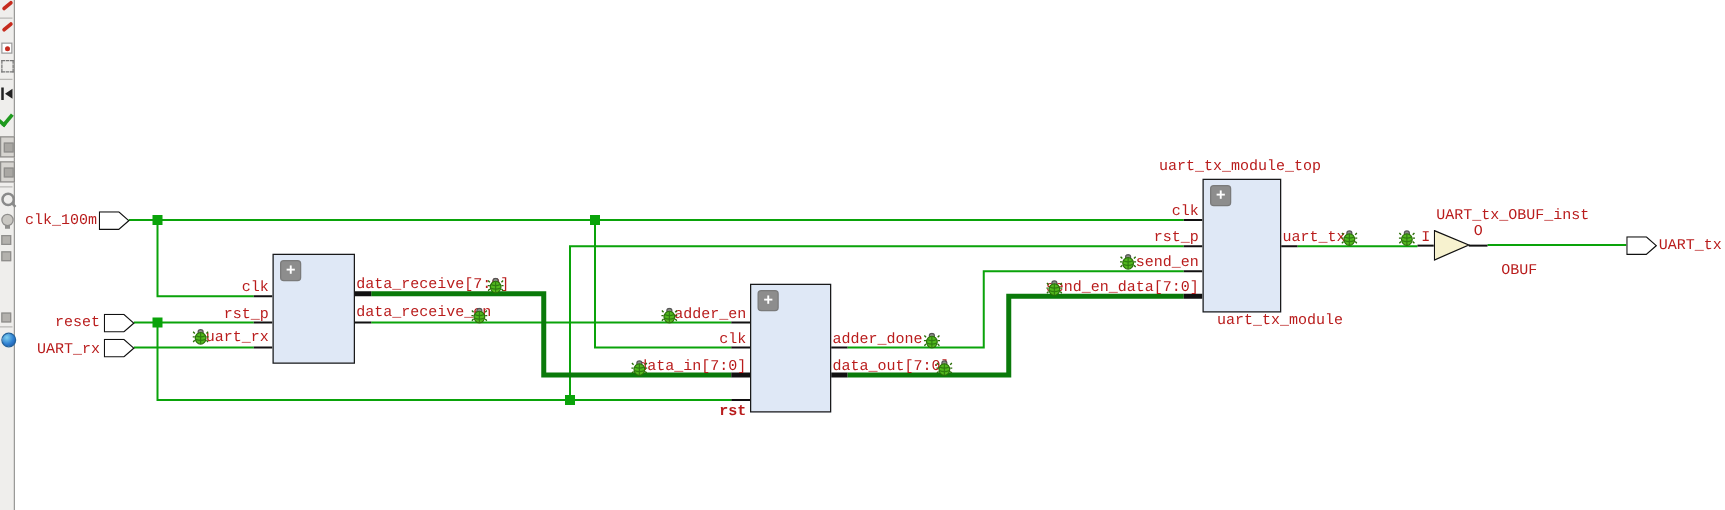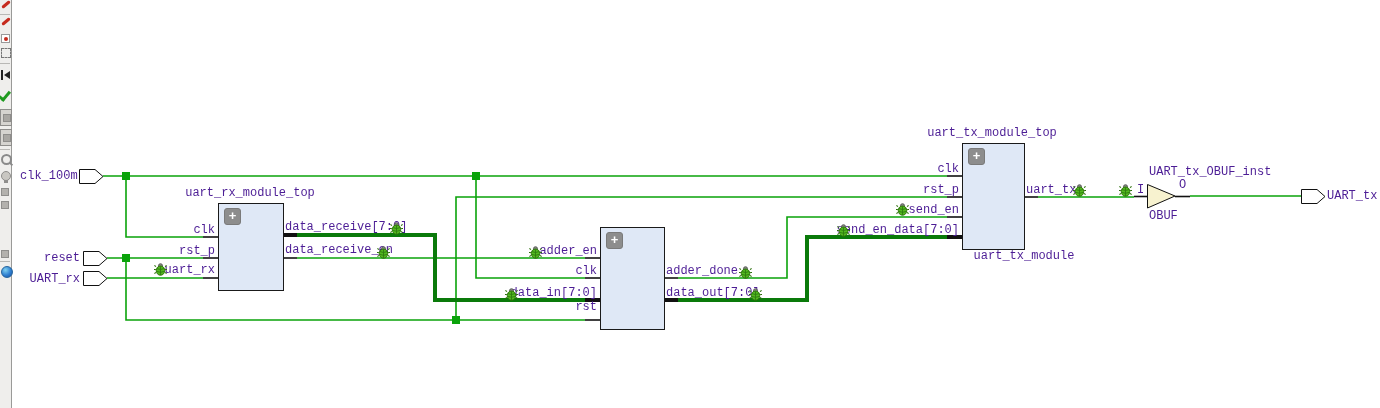--- a/index.html
+++ b/index.html
@@ -29,21 +29,21 @@
   .globe{width:10px;height:10px;border-radius:50%;
          background:radial-gradient(circle at 35% 30%, #7fd0f0 0%, #2f7fd0 55%, #1b4fa0 100%);
          border:1px solid #23639c;}
 
   
   #wires{position:absolute;left:0;top:0;z-index:1;pointer-events:auto;}
   .module{position:absolute;background:#dfe8f6;border:1px solid #1a1a1a;z-index:2;}
   .expand{position:absolute;left:5px;top:4px;width:15px;height:15px;background:#8d8d8d;
           border:1px solid #7a7a7a;border-radius:3px;color:#ffffff;
           font:bold 13px "Liberation Sans",sans-serif;line-height:13px;text-align:center;z-index:3;}
-  .lbl{position:absolute;font:12px "Liberation Mono","DejaVu Sans Mono",monospace;color:#4c1d95;
+  .lbl{position:absolute;font:12px "Liberation Mono","DejaVu Sans Mono",monospace;color:#b91c1c;
        white-space:nowrap;height:13px;line-height:13px;z-index:4;}
   .r{text-align:right;}
   .c{text-align:center;}
   .bug{position:absolute;z-index:4;}
   .portsvg{position:absolute;z-index:3;}
 </style>
 </head>
 <body>
 
 <div id="stage">
@@ -104,39 +104,38 @@
   <div class="lbl r" style="left:20px;top:252px;width:60px;">reset</div>
   <svg class="portsvg" style="left:83px;top:251px;" width="25" height="15">
       <polygon points="0.5,0.5 16,0.5 24,7.5 16,14.5 0.5,14.5" fill="#ffffff" stroke="#111"></polygon>
     </svg>
 
   <div class="lbl r" style="left:20px;top:273px;width:60px;">UART_rx</div>
   <svg class="portsvg" style="left:83px;top:271px;" width="25" height="15">
       <polygon points="0.5,0.5 16,0.5 24,7.5 16,14.5 0.5,14.5" fill="#ffffff" stroke="#111"></polygon>
     </svg>
 
-  <div class="lbl c" style="left:150px;top:187px;width:200px;">uart_rx_module_top</div>
   <div class="module" style="left:218px;top:203px;width:64px;height:86px;">
     <div class="expand">+</div>
   </div>
 
   <div class="lbl r" style="left:125px;top:224px;width:90px;">clk</div>
   <div class="lbl r" style="left:125px;top:245px;width:90px;">rst_p</div>
   <div class="lbl r" style="left:125px;top:264px;width:90px;">uart_rx</div>
   <div class="lbl" style="left:285px;top:221px;">data_receive[7:0]</div>
   <div class="lbl" style="left:285px;top:244px;">data_receive_en</div>
 
   <div class="module" style="left:600px;top:227px;width:63px;height:101px;">
     <div class="expand">+</div>
   </div>
 
   <div class="lbl r" style="left:507px;top:245px;width:90px;">adder_en</div>
   <div class="lbl r" style="left:507px;top:265px;width:90px;">clk</div>
   <div class="lbl r" style="left:507px;top:287px;width:90px;">data_in[7:0]</div>
-  <div class="lbl r" style="left:507px;top:301px;width:90px;">rst</div>
+  <div class="lbl r" style="left:507px;top:323px;width:90px;font-weight:bold;">rst</div>
   <div class="lbl" style="left:666px;top:265px;">adder_done</div>
   <div class="lbl" style="left:666px;top:287px;">data_out[7:0]</div>
 
   <div class="lbl c" style="left:892px;top:127px;width:200px;">uart_tx_module_top</div>
   <div class="module" style="left:962px;top:143px;width:61px;height:105px;">
     <div class="expand">+</div>
   </div>
   <div class="lbl c" style="left:924px;top:250px;width:200px;">uart_tx_module</div>
 
   <div class="lbl r" style="left:869px;top:163px;width:90px;">clk</div>
@@ -144,21 +143,21 @@
   <div class="lbl r" style="left:869px;top:204px;width:90px;font-family:Liberation Mono, monospace;">send_en</div>
   <div class="lbl r" style="left:829px;top:224px;width:130px;">send_en_data[7:0]</div>
   <div class="lbl" style="left:1026px;top:184px;">uart_tx</div>
 
   <div class="lbl" style="left:1149px;top:166px;">UART_tx_OBUF_inst</div>
   <svg class="portsvg" style="left:1147px;top:184px;" width="30" height="25">
       <polygon points="0.5,0.5 28,12 0.5,24" fill="#f7f2cf" stroke="#111"></polygon>
     </svg>
   <div class="lbl" style="left:1137px;top:184px;">I</div>
   <div class="lbl" style="left:1179px;top:179px;">O</div>
-  <div class="lbl" style="left:1149px;top:210px;">OBUF</div>
+  <div class="lbl" style="left:1201px;top:210px;">OBUF</div>
 
   <svg class="portsvg" style="left:1301px;top:189px;" width="25" height="15">
       <polygon points="0.5,0.5 16,0.5 24,7.5 16,14.5 0.5,14.5" fill="#ffffff" stroke="#111"></polygon>
     </svg>
   <div class="lbl" style="left:1327px;top:190px;">UART_tx</div>
 
   <svg class="bug" style="left:390px;top:222px" width="13" height="13" viewBox="0 0 14 14">
       <g stroke="#2a6e08" stroke-width="1.2">
         <line x1="2" y1="4" x2="0.5" y2="2.5"></line>
         <line x1="2" y1="7" x2="0" y2="7"></line>

